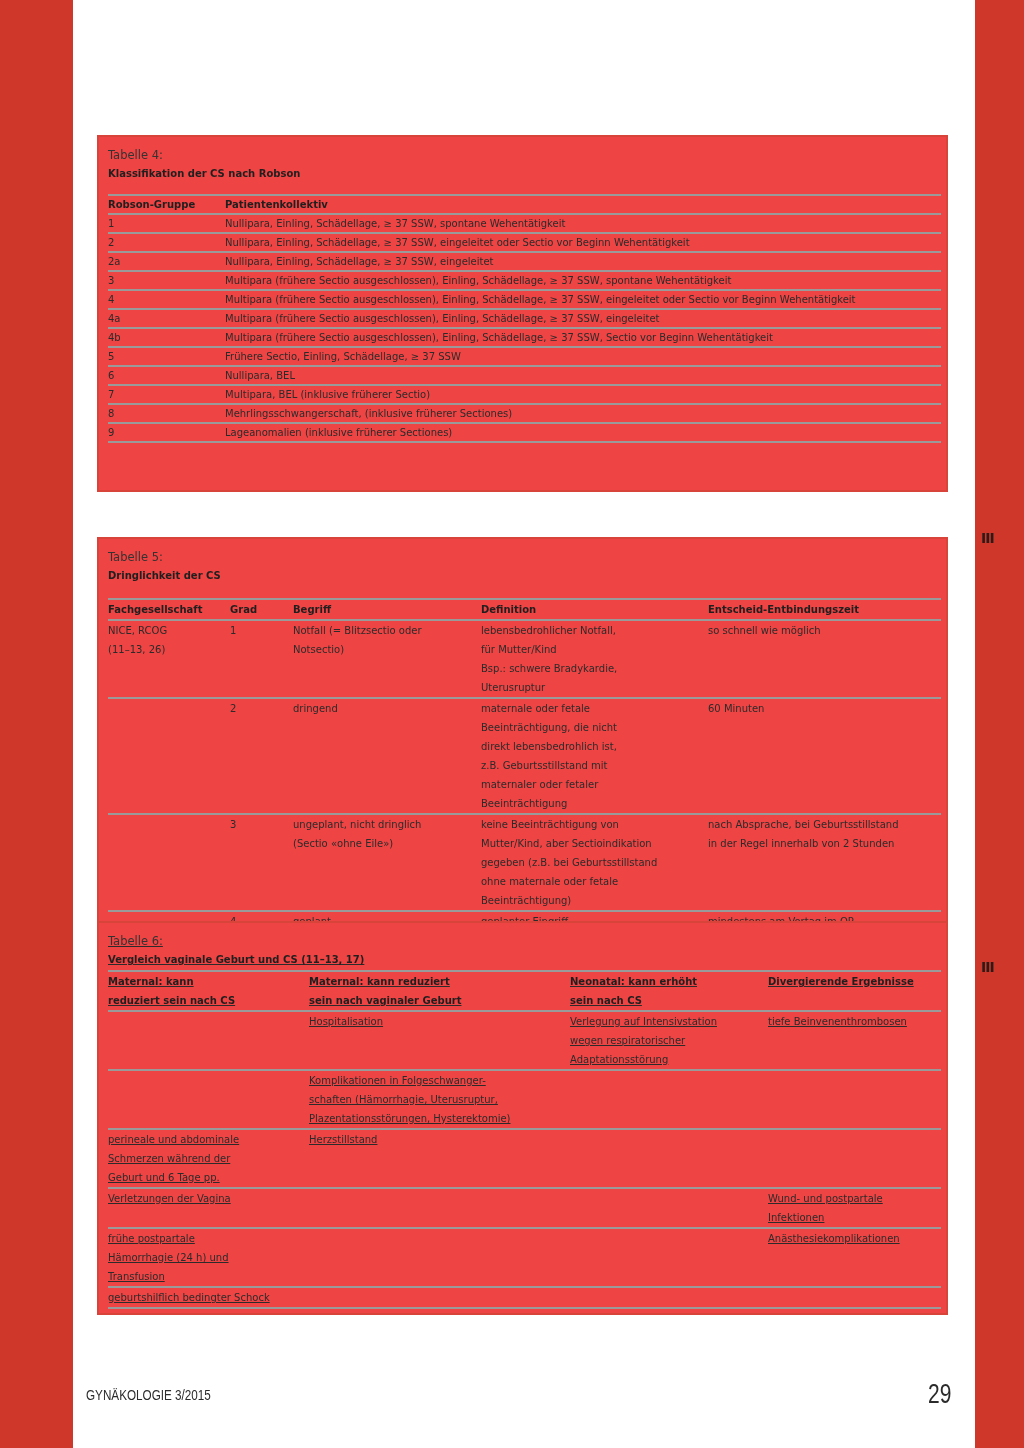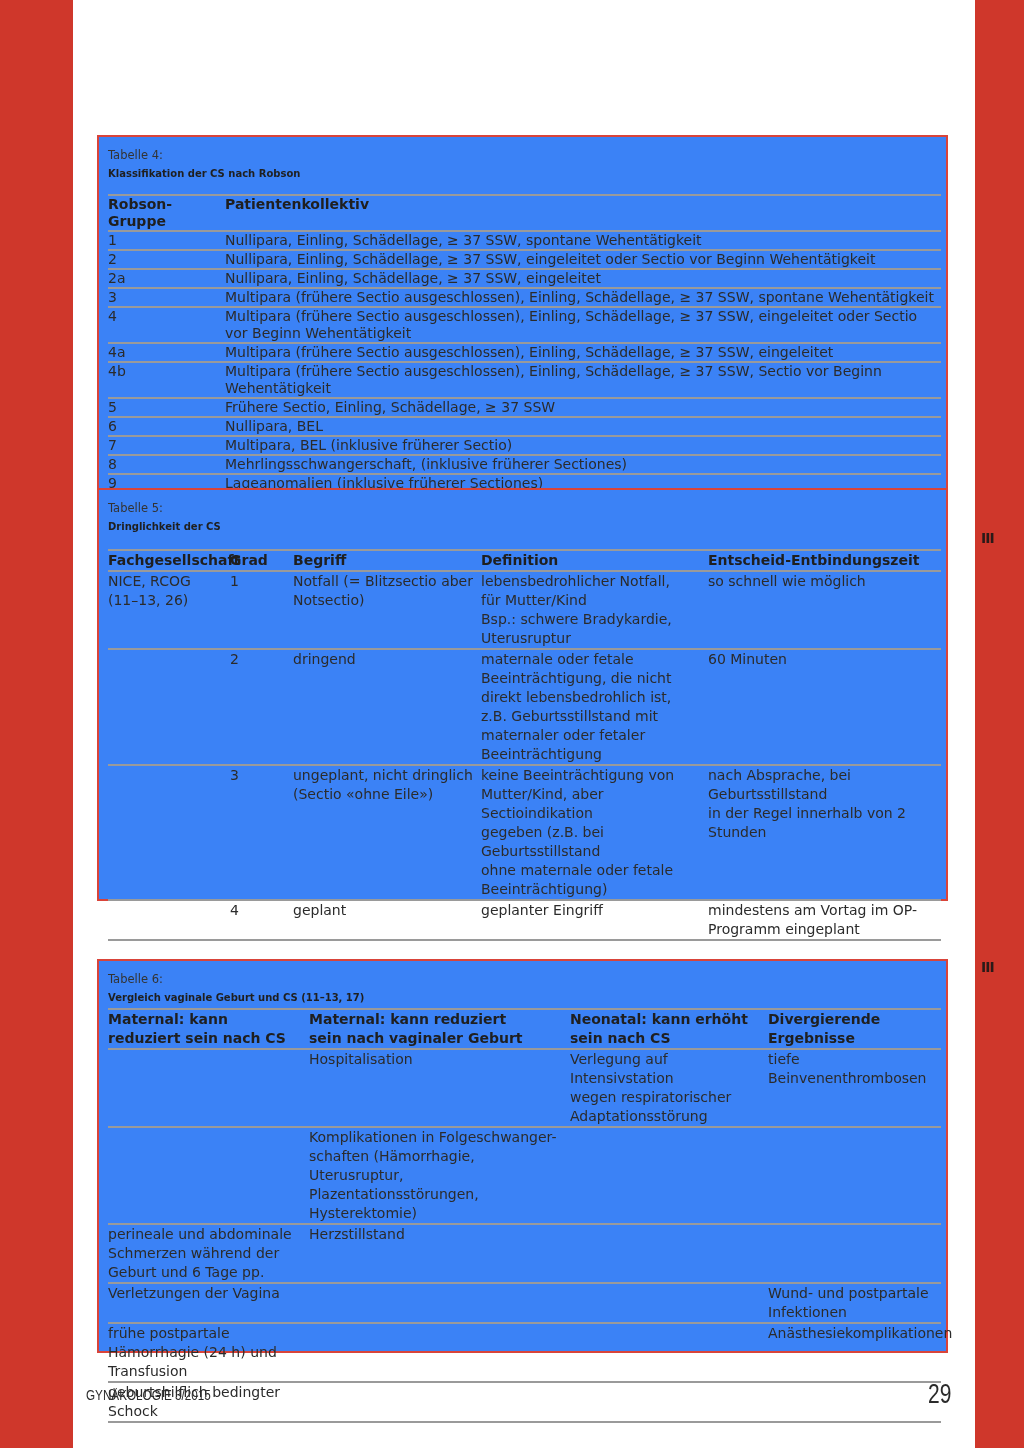--- a/index.html
+++ b/index.html
@@ -8,43 +8,43 @@
     background: #ffffff;
     font-family: "DejaVu Sans", "Liberation Sans", sans-serif;
     color: #2b2b2b;
   }
   .bar-left { position: absolute; left: 0; top: 0; width: 73px; height: 1448px; background: #cf372b; }
   .bar-right { position: absolute; left: 975px; top: 0; width: 49px; height: 1448px; background: #cf372b; }
   .marker { position: absolute; left: 981px; font-size: 14px; font-weight: bold; color: #2a1a18; letter-spacing: -1px; }
 
   .box {
     position: absolute; left: 97px; width: 851px;
-    background: #3b82f6;
+    background: #ef4444;
     border: 2px solid #d9443a;
     box-sizing: border-box;
     padding: 0 8px 0 9px;
   }
   .caption { font-size: 11.5px; color: #333; margin-top: 10px; line-height: 16px; }
   .title { font-size: 10px; font-weight: bold; color: #1f1f1f; line-height: 20px; margin-top: 1px; }
-  table { border-collapse: collapse; width: 833px; table-layout: fixed; font-size: 14px; }
+  table { border-collapse: collapse; width: 833px; table-layout: fixed; font-size: 10px; }
   th { text-align: left; font-weight: bold; color: #1f1f1f; }
   td, th { padding: 0; vertical-align: top; line-height: 19px; }
   tr.row td { border-bottom: 2px solid #9a9a9a; }
   thead tr th { border-top: 2px solid #9a9a9a; border-bottom: 2px solid #9a9a9a; }
   .cellwrap { white-space: pre-line; }
 
   #t4 { top: 135px; height: 357px; }
   #t4 table { margin-top: 10px; }
   #t4 td, #t4 th { line-height: 17px; }
   #t4 tr.row td { border-bottom: 2px solid #9a9a9a; }
 
-  #t5 { top: 488px; height: 413px; }
+  #t5 { top: 537px; height: 413px; }
   #t5 table { margin-top: 12px; }
 
-  #t6 { top: 959px; height: 394px; }
+  #t6 { top: 921px; height: 394px; text-decoration: underline; }
   #t6 table { }
 
   .footer-left {
     position: absolute; left: 86px; top: 1386px;
     font-family: "Liberation Sans Narrow", "Liberation Sans", sans-serif;
     font-size: 15px; color: #2b2b2b; letter-spacing: 0px;
     transform: scaleX(0.78); transform-origin: left top;
   }
   .footer-right {
     position: absolute; left: 928px; top: 1378px;
@@ -146,21 +146,21 @@
         <th>Begriff</th>
         <th>Definition</th>
         <th>Entscheid-Entbindungszeit</th>
       </tr>
     </thead>
     <tbody id="t5body">
         <tr class="row">
           <td class="cellwrap">NICE, RCOG
 (11–13, 26)</td>
           <td class="cellwrap" style="padding-left: 0px;">1</td>
-          <td class="cellwrap">Notfall (= Blitzsectio aber
+          <td class="cellwrap">Notfall (= Blitzsectio oder
 Notsectio)</td>
           <td class="cellwrap">lebensbedrohlicher Notfall,
 für Mutter/Kind
 Bsp.: schwere Bradykardie,
 Uterusruptur</td>
           <td class="cellwrap">so schnell wie möglich</td>
         </tr>
         <tr class="row">
           <td class="cellwrap"></td>
           <td class="cellwrap" style="padding-left: 0px;">2</td>

